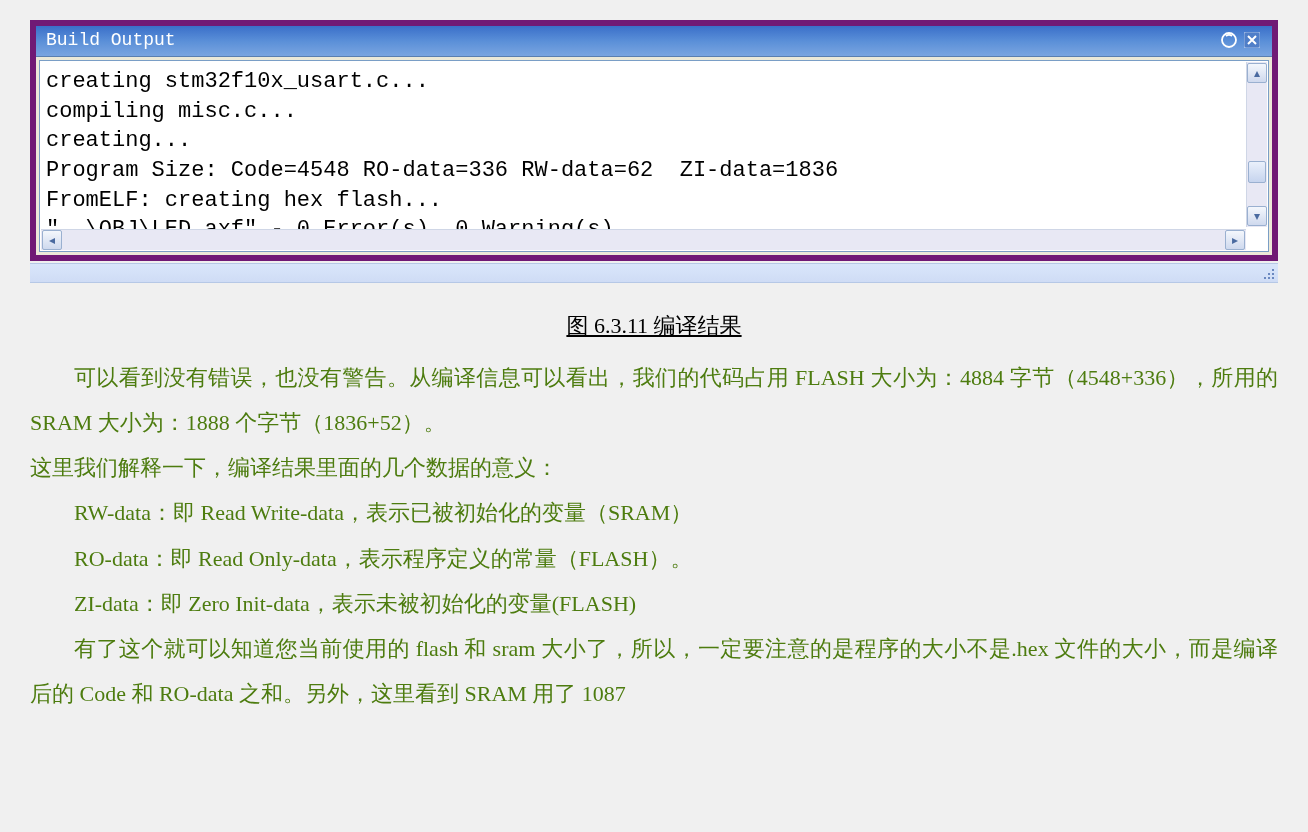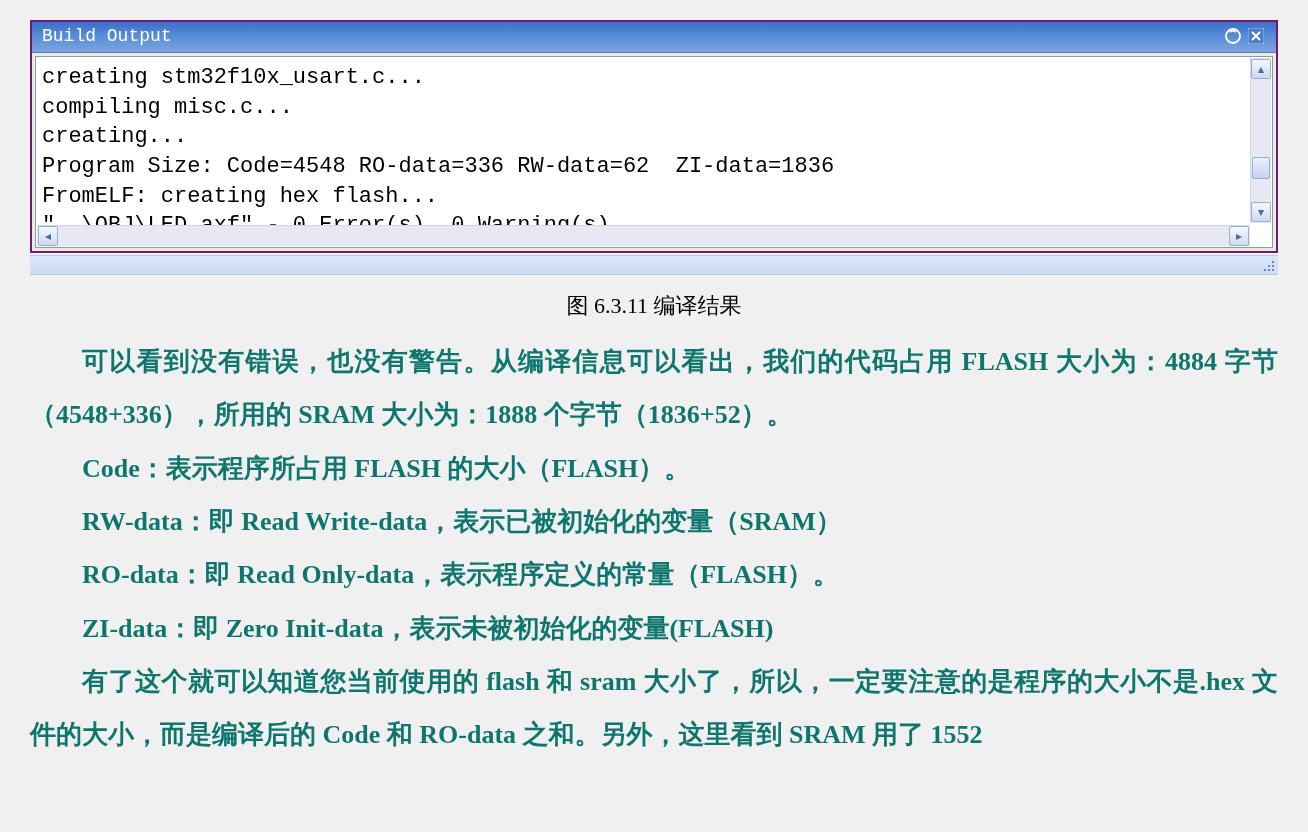--- a/index.html
+++ b/index.html
@@ -6,21 +6,21 @@
     margin: 0;
     padding: 0;
     background: #f0f0f0;
     font-family: "SimSun", "Microsoft YaHei", serif;
     width: 1308px;
   }
   .page {
     padding: 20px 30px 0 30px;
   }
   .build-window {
-    border: 2px solid #701a75;
+    border: 6px solid #701a75;
     background: #fff;
     margin-bottom: 2px;
   }
   .build-titlebar {
     background: linear-gradient(to bottom, #3a6fc9 0%, #5a8fd8 50%, #7aa5e0 100%);
     color: #fff;
     font-family: "Courier New", monospace;
     font-size: 18px;
     padding: 4px 10px 6px 10px;
     display: flex;
@@ -135,28 +135,28 @@
   }
   .status-grip span {
     position: absolute;
     width: 2px;
     height: 2px;
     background: #6a88c0;
   }
   .caption {
     text-align: center;
     font-size: 22px;
-    margin: 16px 0 14px 0;
+    margin: 28px 0 14px 0;
     color: #000;
+    text-decoration: underline;
   }
   .doc-text {
-    font-size: 26px;
+    font-size: 22px;
     line-height: 2.05;
-    color: #0f766e;
-    font-weight: bold;
+    color: #4d7c0f;
   }
   .doc-text p {
     margin: 0;
     text-indent: 2em;
     text-align: justify;
   }
   .doc-text p.noindent {
     text-indent: 0;
   }
   .doc-text p.def {
@@ -218,20 +218,20 @@
     <span style="right:2px;bottom:6px;"></span>
     <span style="right:6px;bottom:6px;"></span>
     <span style="right:2px;bottom:10px;"></span>
   </div>
 </div>
 
 <div class="caption">图 6.3.11  编译结果</div>
 
 <div class="doc-text">
   <p>可以看到没有错误，也没有警告。从编译信息可以看出，我们的代码占用 FLASH 大小为：4884 字节（4548+336），所用的 SRAM 大小为：1888 个字节（1836+52）。</p>
-  <p class="def">Code：表示程序所占用 FLASH 的大小（FLASH）。</p>
+  <p class="noindent">这里我们解释一下，编译结果里面的几个数据的意义：</p>
   <p class="def">RW-data：即 Read Write-data，表示已被初始化的变量（SRAM）</p>
   <p class="def">RO-data：即 Read Only-data，表示程序定义的常量（FLASH）。</p>
   <p class="def">ZI-data：即 Zero Init-data，表示未被初始化的变量(FLASH)</p>
-  <p>有了这个就可以知道您当前使用的 flash 和 sram 大小了，所以，一定要注意的是程序的大小不是.hex 文件的大小，而是编译后的 Code 和 RO-data 之和。另外，这里看到 SRAM 用了 1552</p>
+  <p>有了这个就可以知道您当前使用的 flash 和 sram 大小了，所以，一定要注意的是程序的大小不是.hex 文件的大小，而是编译后的 Code 和 RO-data 之和。另外，这里看到 SRAM 用了 1087</p>
 </div>
 
 </div>
 
 </body></html>

